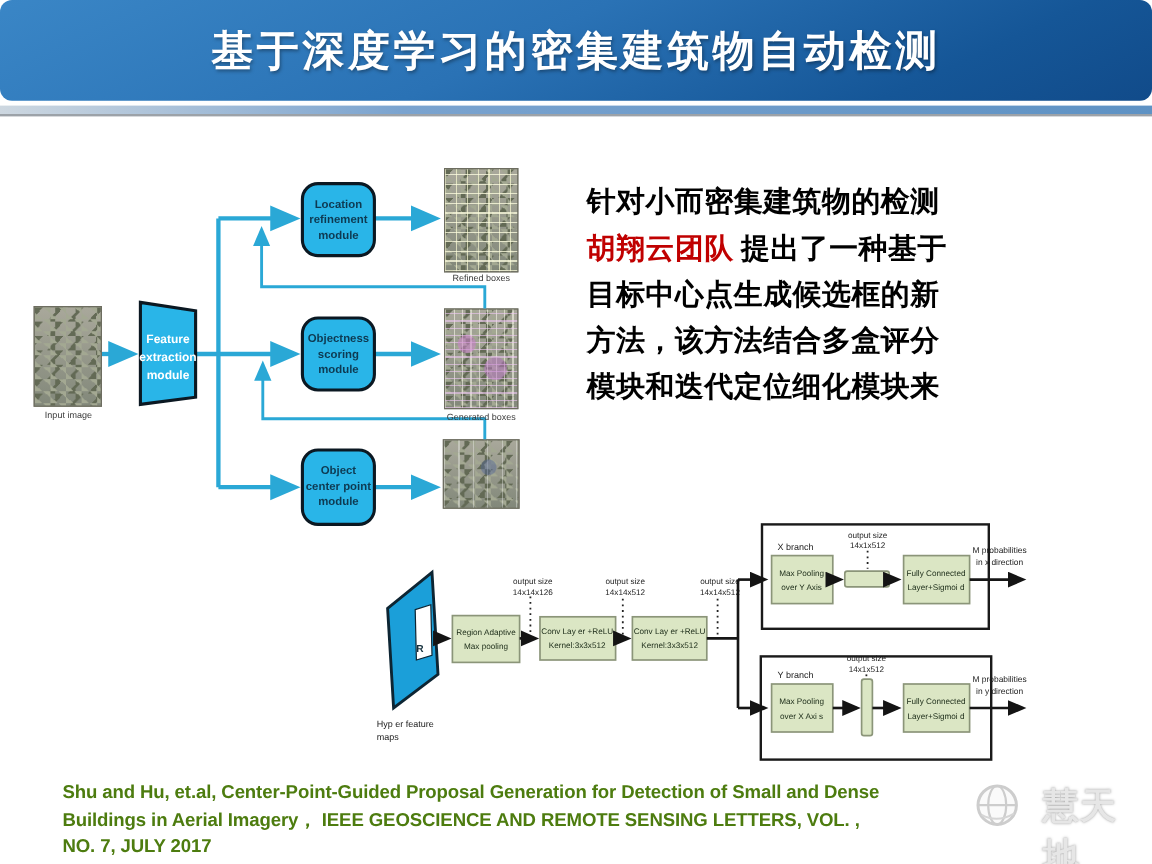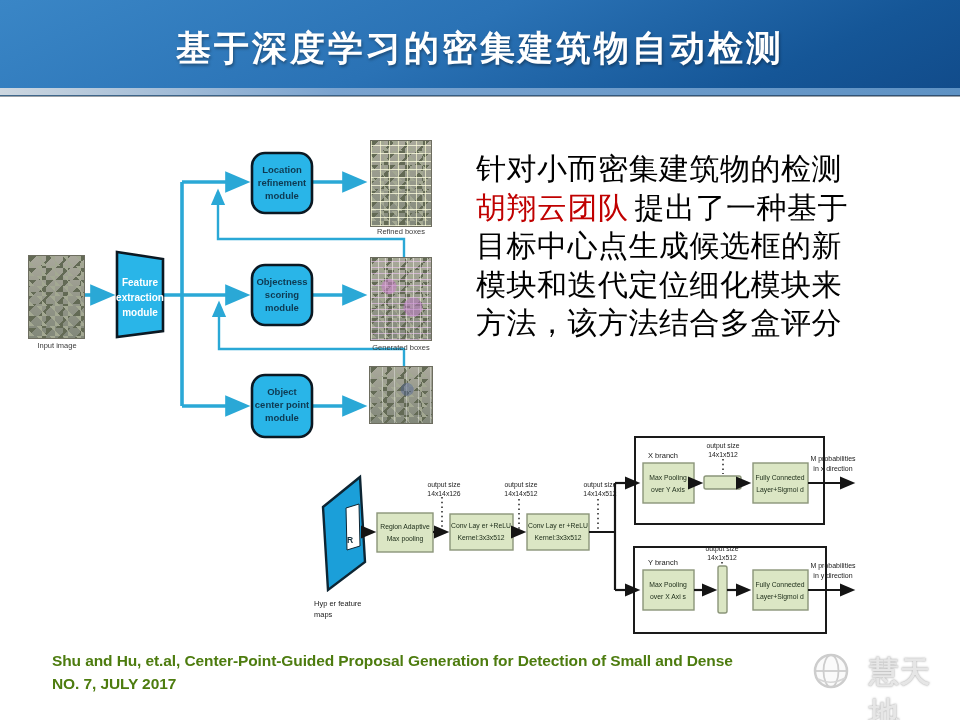--- a/index.html
+++ b/index.html
@@ -1,21 +1,21 @@
 <!DOCTYPE html>
 <html><head>
 <meta charset="utf-8">
 <style>
   html,body{margin:0;padding:0;background:#fff;}
   .slide{position:relative;width:960px;height:720px;background:#ffffff;overflow:hidden;
          font-family:"Liberation Sans","DejaVu Sans",sans-serif;}
   
-  .title-bar{position:absolute;left:0;top:0;width:960px;height:96px;
+  .title-bar{position:absolute;left:0;top:0;width:960px;height:84px;
     background:linear-gradient(155deg,#3a86c6 0%,#2a72b5 45%,#155697 80%,#114b8a 100%);
-    display:flex;align-items:center;justify-content:center;z-index:3;}
+    display:flex;align-items:center;justify-content:center;z-index:3;border-radius:10px;}
   .title-bar h1{margin:0;color:#ffffff;font-size:35px;font-weight:700;letter-spacing:3px;
     text-shadow:1px 2px 3px rgba(0,0,0,.35);}
   .title-strip{position:absolute;left:0;top:88px;width:960px;height:7px;
     background:linear-gradient(90deg,#cdd7e0 0%,#7aa3cf 35%,#5e92c4 100%);z-index:3;}
   .title-shadow{position:absolute;left:0;top:95px;width:960px;height:2px;background:#4a5560;opacity:.55;z-index:3;}
   
   .aerial{position:absolute;z-index:1;border:1px solid #6d6d60;box-sizing:border-box;
     background-color:#8b8d7f;
     background-image:
       linear-gradient(45deg,#a3a892 25%,transparent 25%,transparent 75%,#a3a892 75%),
@@ -45,22 +45,22 @@
   .brect{fill:#ffffff;stroke:#1a1a1a;stroke-width:2;}
   .mod-t{font-size:9.5px;font-weight:700;fill:#0e3a52;text-anchor:middle;}
   .trap-t{font-size:10px;font-weight:700;fill:#ffffff;text-anchor:middle;}
   .tiny{font-size:7.5px;fill:#3a3a3a;text-anchor:middle;}
   .nb{font-size:6.8px;fill:#20301c;text-anchor:middle;}
   .os{font-size:6.8px;fill:#222;text-anchor:middle;}
   .blab{font-size:7.5px;fill:#222;}
   .olab{font-size:7px;fill:#222;text-anchor:middle;}
   .rlab{font-size:8.5px;font-weight:700;fill:#15303d;text-anchor:middle;}
   
-  .desc{position:absolute;left:476px;top:150px;width:432px;z-index:4;color:#000;
-    font-size:30px;font-weight:400;line-height:38.5px;letter-spacing:.5px;}
+  .desc{position:absolute;left:489px;top:150px;width:432px;z-index:4;color:#000;
+    font-size:24px;font-weight:700;line-height:38.5px;letter-spacing:.5px;}
   .desc .hl{color:#c00000;margin-right:6px;}
   
   .citation{position:absolute;left:52px;top:650px;width:870px;z-index:4;color:#4d7c0f;
     font-size:15.5px;font-weight:700;line-height:22.5px;letter-spacing:-.1px;}
   
   .logo{position:absolute;left:812px;top:652px;z-index:5;display:flex;align-items:flex-start;gap:19px;}
   .logo-text{font-size:30px;font-weight:700;color:#e6e6e6;
     text-shadow:0 0 2px rgba(140,140,140,.9);letter-spacing:1px;}
 </style>
 </head>
@@ -203,26 +203,27 @@
       <path class="blk" d="M808,590 L852,590" marker-end="url(#mb)"></path>
       <text class="olab" x="833" y="568">M probabilities</text>
       <text class="olab" x="833" y="578">in y direction</text>
     </g>
   </svg>
 
   <div class="desc">
     <div>针对小而密集建筑物的检测</div>
     <div><span class="hl">胡翔云团队</span><span>提出了一种基于</span></div>
     <div>目标中心点生成候选框的新</div>
+    <div>方法，该方法结合多盒评分</div>
     <div>模块和迭代定位细化模块来</div>
-    <div>方法，该方法结合多盒评分</div>
   </div>
 
   <div class="citation">
     <div>Shu and Hu, et.al, Center-Point-Guided Proposal Generation for Detection of Small and Dense</div>
+    <div>Buildings in Aerial Imagery，  IEEE GEOSCIENCE AND REMOTE SENSING LETTERS, VOL.  ,</div>
     <div>NO. 7, JULY 2017</div>
   </div>
 
   <div class="logo">
     <span>
       <svg width="38" height="38" viewBox="0 0 38 38">
         <circle cx="19" cy="19" r="16" fill="#fafafa" stroke="#cdcdcd" stroke-width="2.5"></circle>
         <ellipse cx="19" cy="19" rx="7.5" ry="16" fill="none" stroke="#cdcdcd" stroke-width="1.8"></ellipse>
         <line x1="3" y1="19" x2="35" y2="19" stroke="#cdcdcd" stroke-width="1.8"></line>
         <path d="M6,27 Q19,34 33,26" fill="none" stroke="#d6d6d6" stroke-width="1.6"></path>

